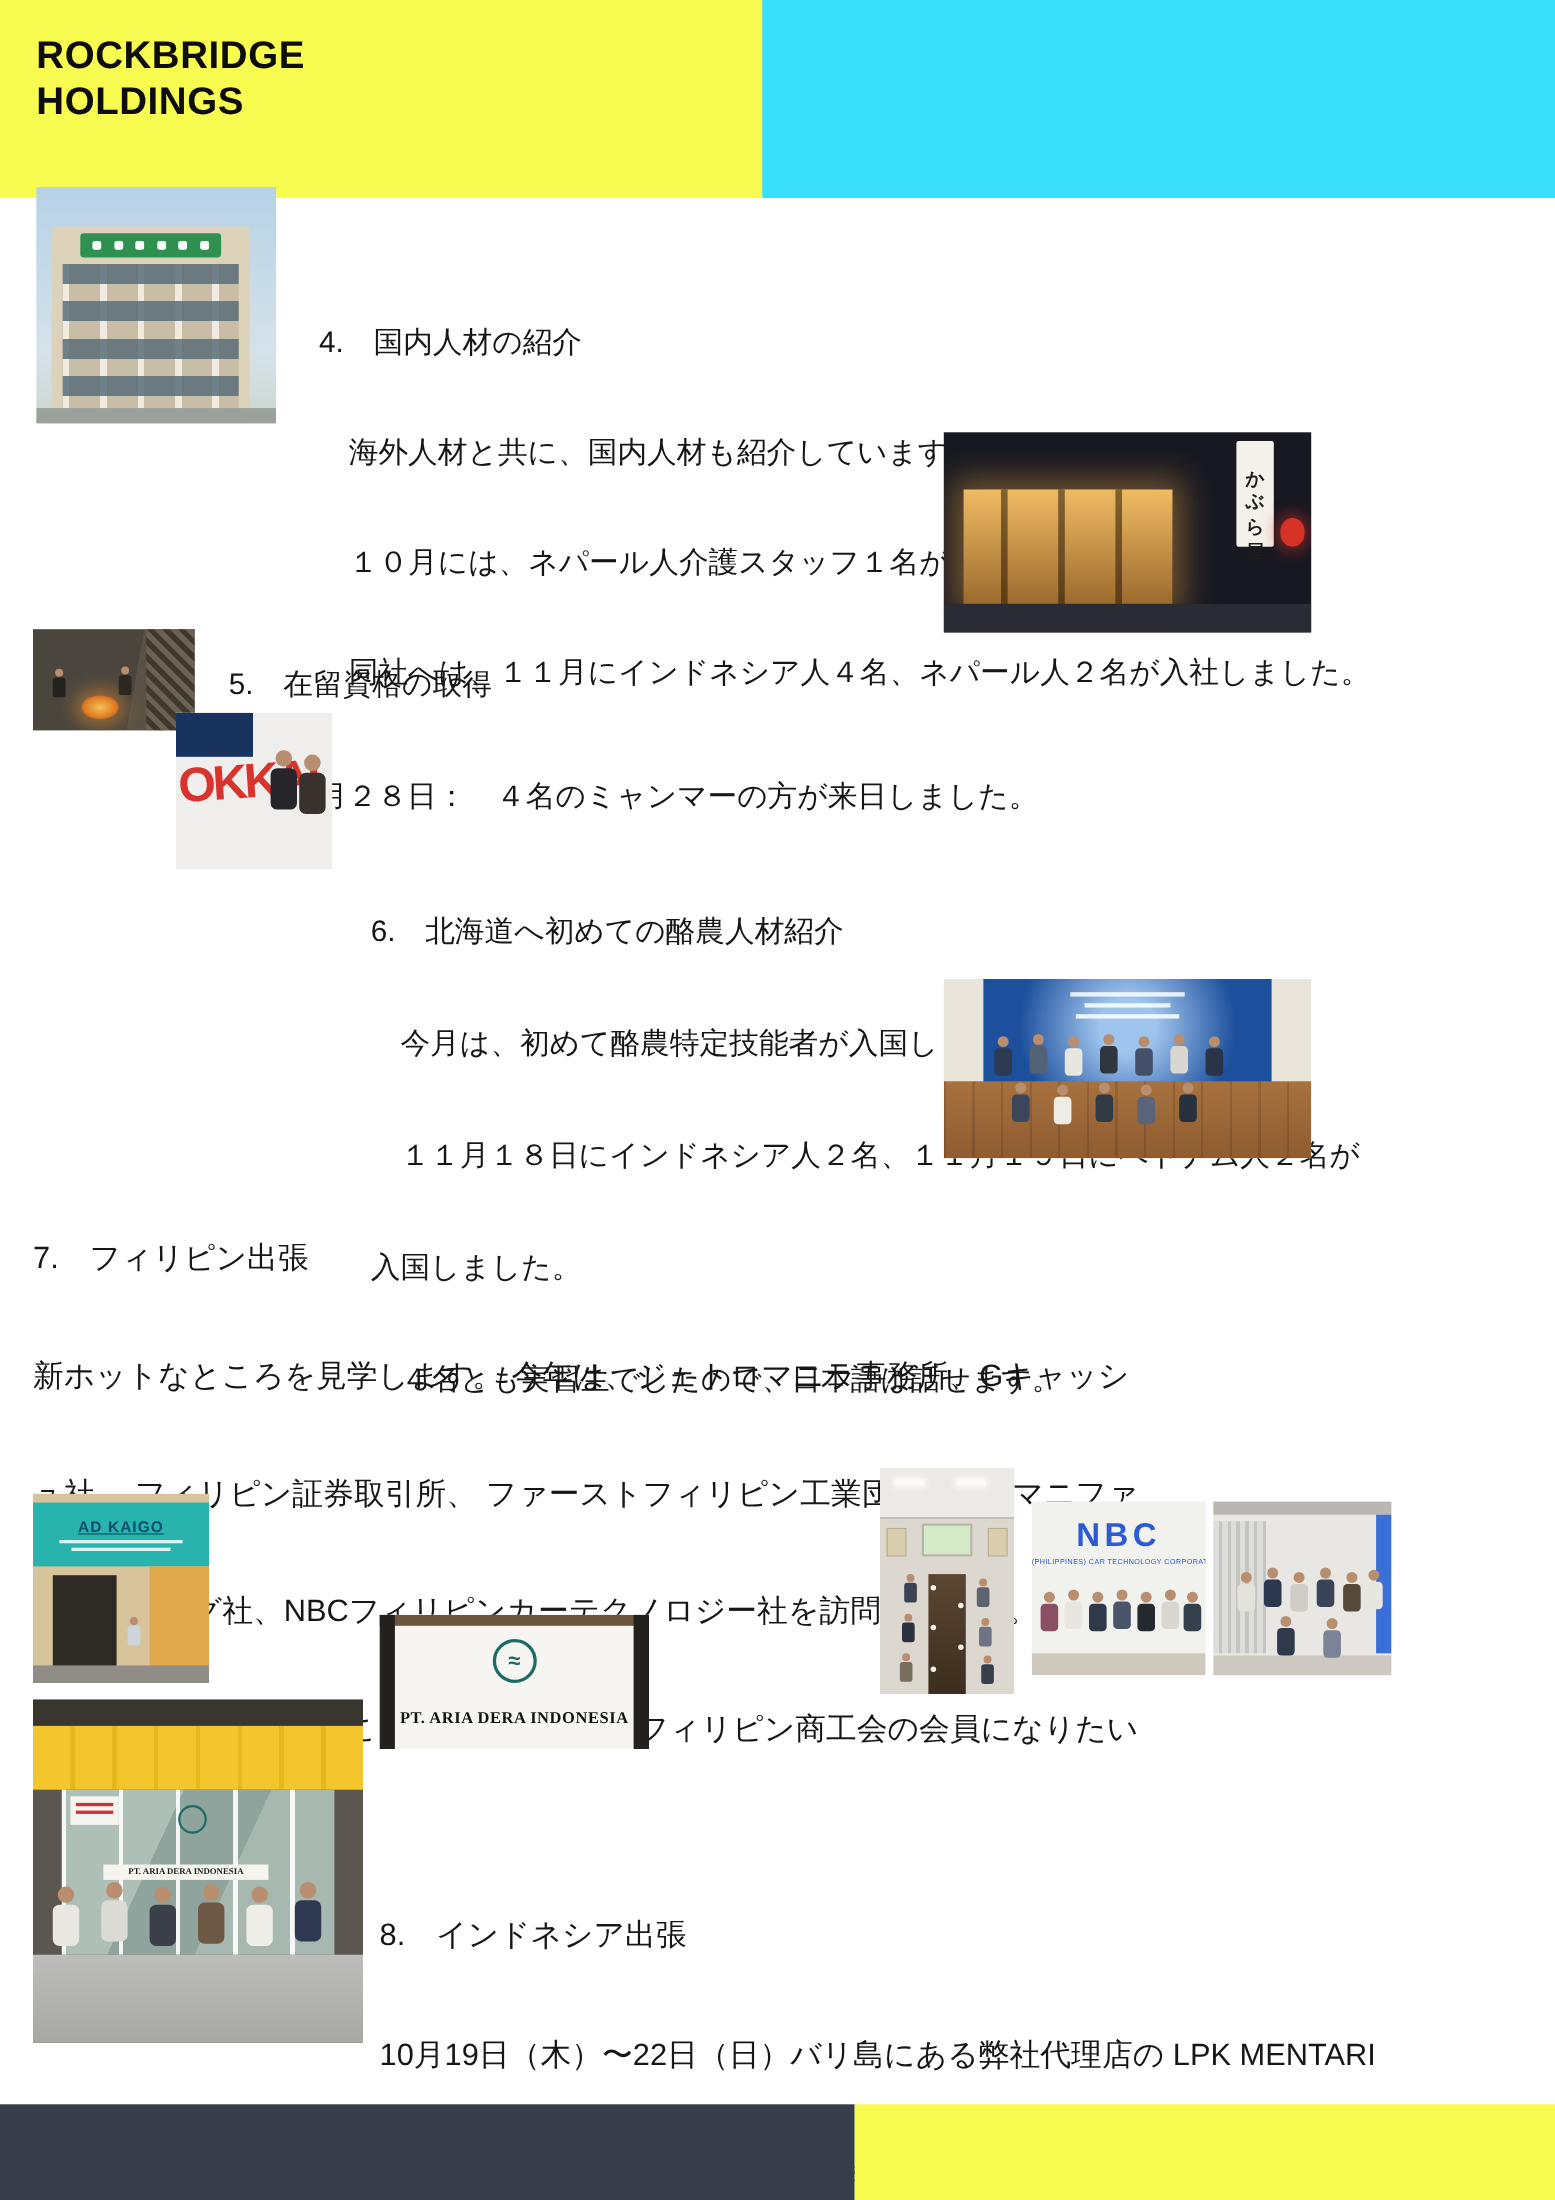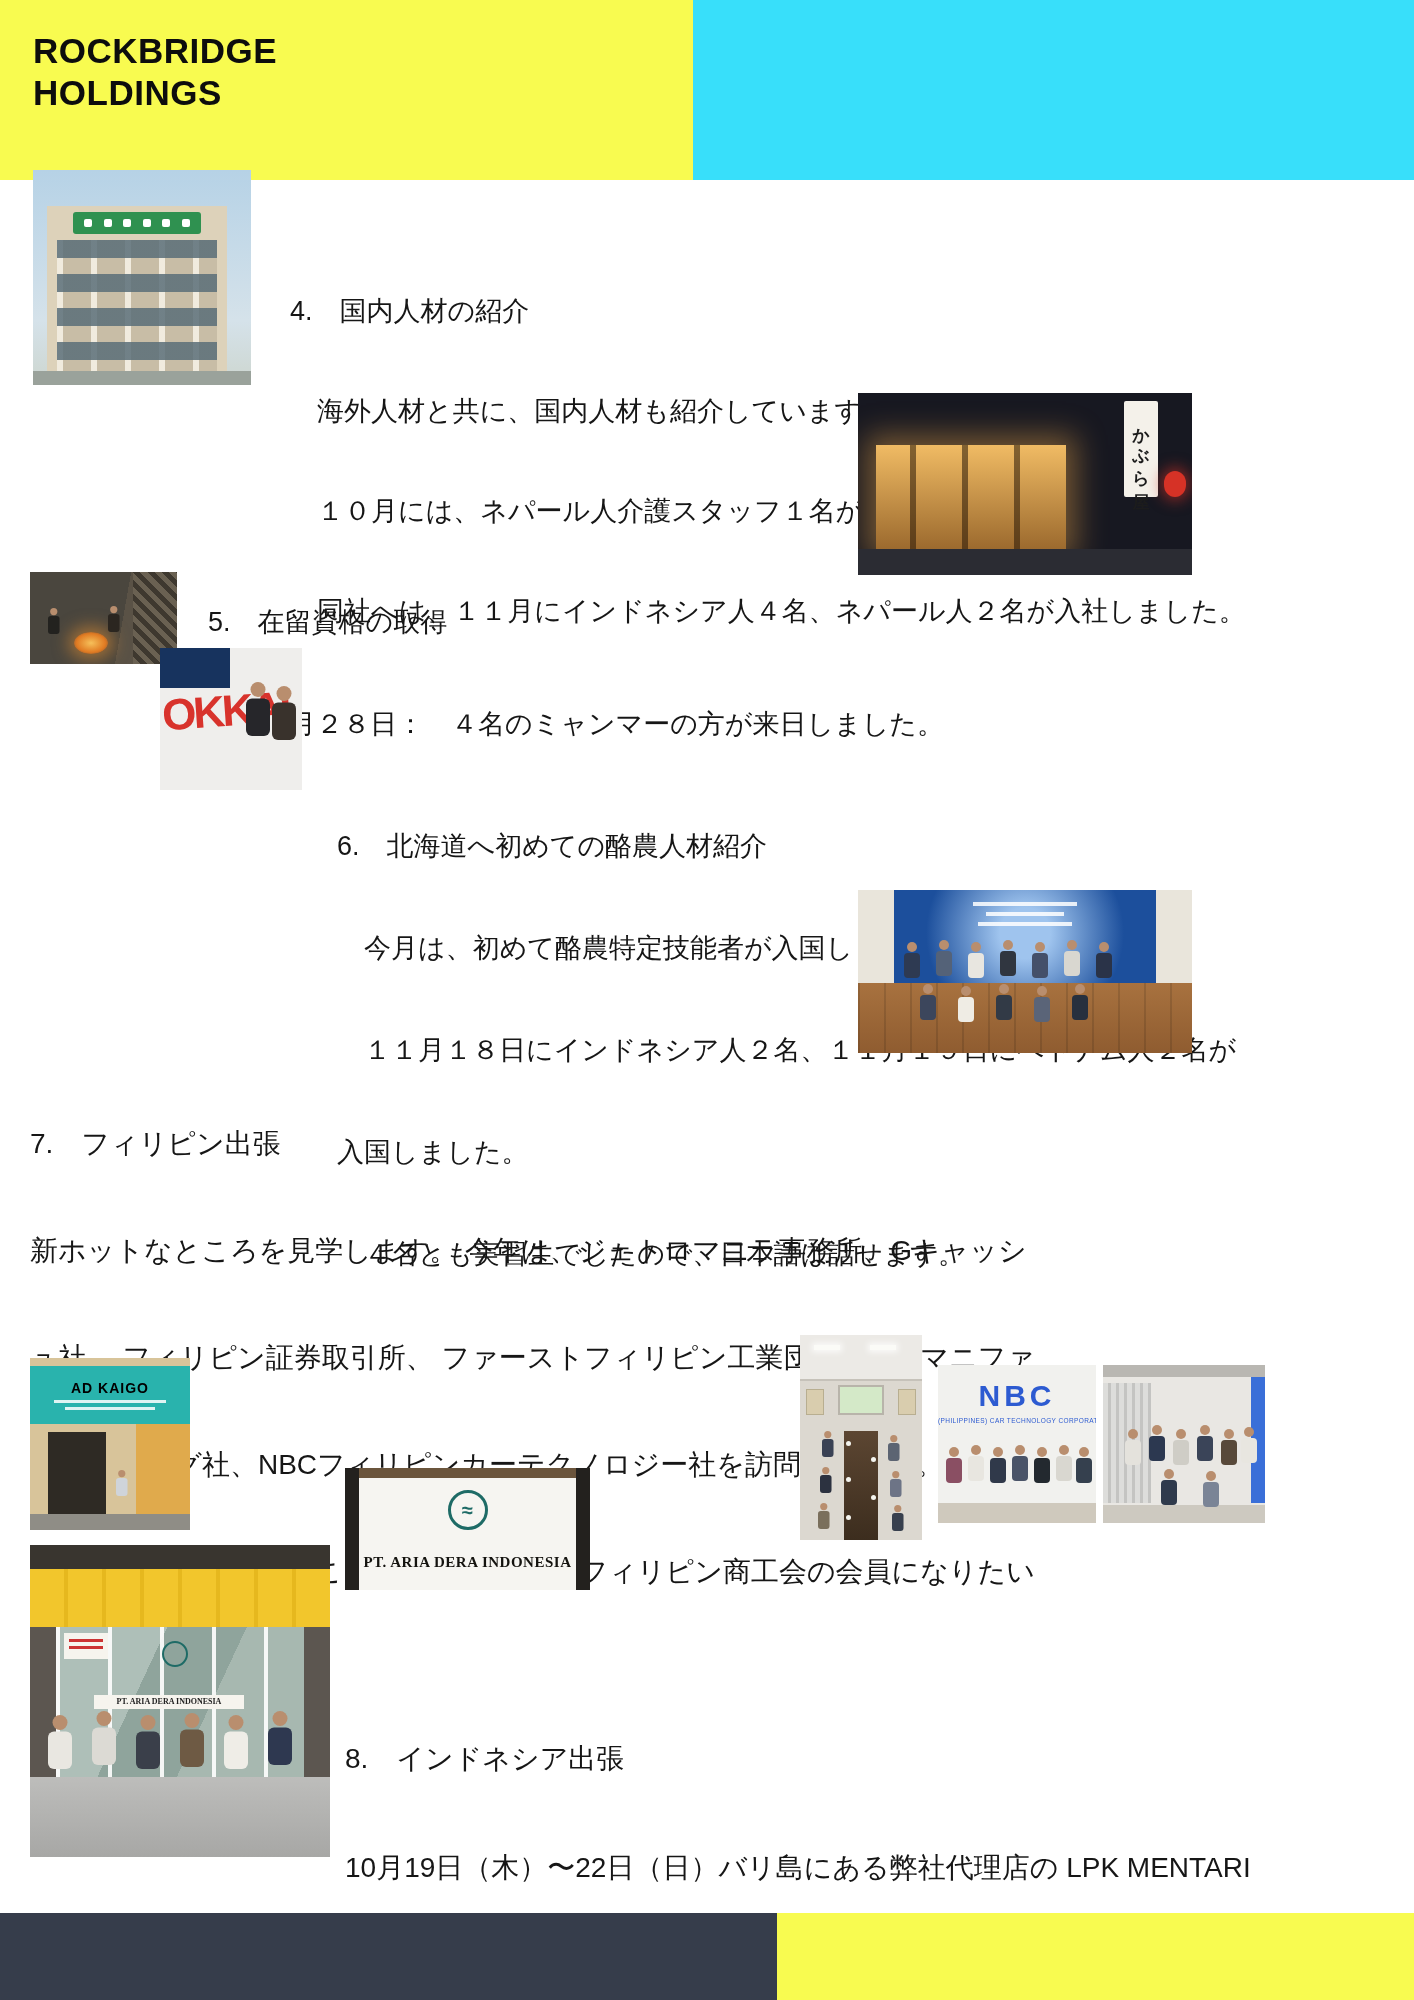--- a/index.html
+++ b/index.html
@@ -80,21 +80,21 @@
     background:radial-gradient(circle at 50% 45%, #9fc4ee 0 18%, #1c4f9c 70%); }
   .bg-screen i { position:absolute; left:30%; width:40%; height:4px; background:rgba(255,255,255,.85); }
   .bg-floor { position:absolute; left:0; bottom:0; width:100%; height:70px;
     background:repeating-linear-gradient(90deg, rgba(0,0,0,.12) 0 2px, rgba(0,0,0,0) 2px 26px),
                linear-gradient(#a8723f,#8f5c30); }
 
   
   #ph-adkaigo { left:30px; top:1358px; width:160px; height:172px; background:#d8c49a; }
   .ad-banner { position:absolute; left:0; top:8px; width:100%; height:58px; background:#29b3ad;
                display:flex; flex-direction:column; align-items:center; justify-content:center; gap:4px; }
-  .ad-banner b { color:#000000; font-size:14px; letter-spacing:1px; }
+  .ad-banner b { color:#0c4a6e; font-size:14px; letter-spacing:1px;text-decoration:underline; }
   .ad-banner i { width:70%; height:3px; background:rgba(255,255,255,.85); }
   .ad-door { position:absolute; left:18px; top:74px; width:58px; height:84px; background:#2e2a24; }
   .ad-wall { position:absolute; right:0; top:66px; width:54px; height:92px; background:#e0aa4c; }
   .ad-ground { position:absolute; left:0; bottom:0; width:100%; height:16px; background:#8f8d86; }
 
   
   #ph-meeting { left:800px; top:1335px; width:122px; height:205px; background:#dcd8d0; }
   .mt-ceil { position:absolute; left:0; top:0; width:100%; height:46px; background:#eceae6;
     box-shadow:inset 0 -2px 0 #c6c2ba; }
   .mt-ceil i { position:absolute; top:10px; width:26px; height:5px; background:#fbfbf7; box-shadow:0 0 6px 2px rgba(255,255,255,.8); }

